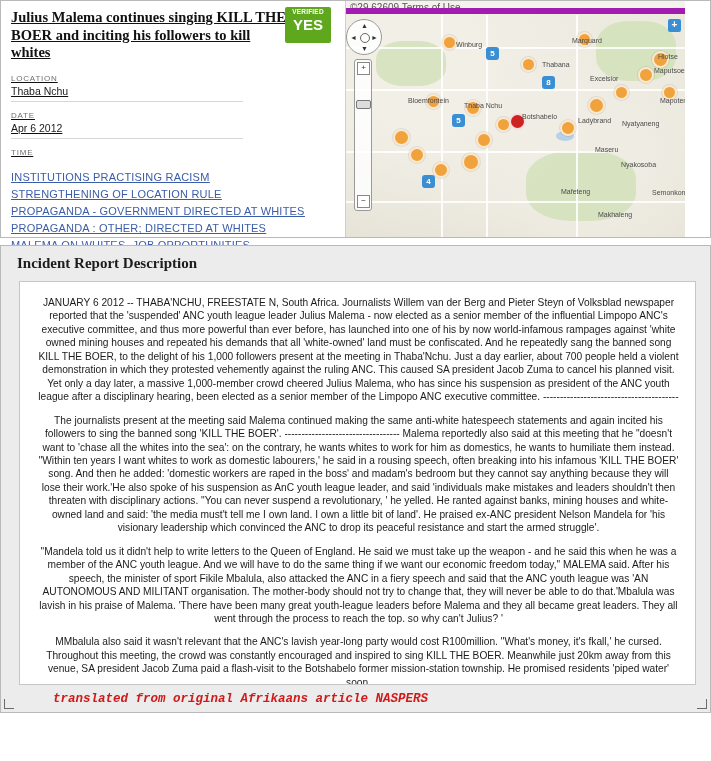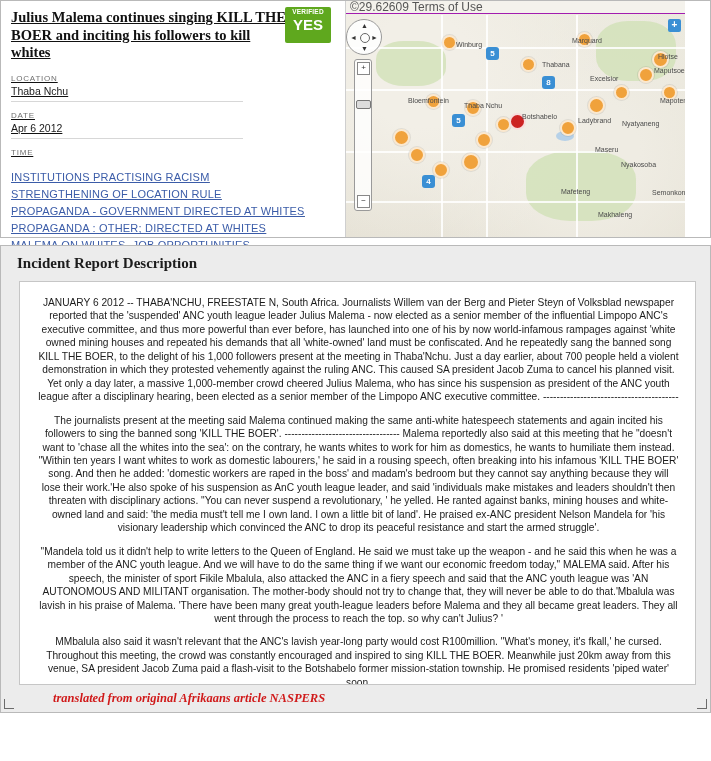--- a/index.html
+++ b/index.html
@@ -141,22 +141,22 @@
     position: absolute;
     background: #a8c9e8;
     opacity: .8;
     border-radius: 50%;
   }
   .map-top-bar {
     position: absolute;
     top: 0; left: 0; right: 0;
     height: 13px;
     background: #f4f2ec;
-    border-bottom: 1px solid #a21caf;
-    font-size: 12px;
+    border-bottom: 6px solid #a21caf;
+    font-size: 10px;
     color: #555;
     line-height: 13px;
     padding-left: 4px;
     box-sizing: border-box;
     white-space: nowrap;
     overflow: hidden;
   }
   .map-cluster {
     position: absolute;
     border-radius: 50%;
@@ -295,21 +295,21 @@
     font-size: 10.2px;
     line-height: 1.32;
     color: #1b1b1b;
     text-align: center;
   }
 
   .footer-note {
     position: absolute;
     left: 52px;
     bottom: 6px;
-    font-family: Liberation Serif, serif;
+    font-family: Liberation Mono, monospace;
     font-style: italic;
     font-weight: bold;
     font-size: 12.5px;
     color: #d01a1a;
   }
   .corner-tick {
     position: absolute;
     width: 9px;
     height: 9px;
     border-color: #6b6b6b;

